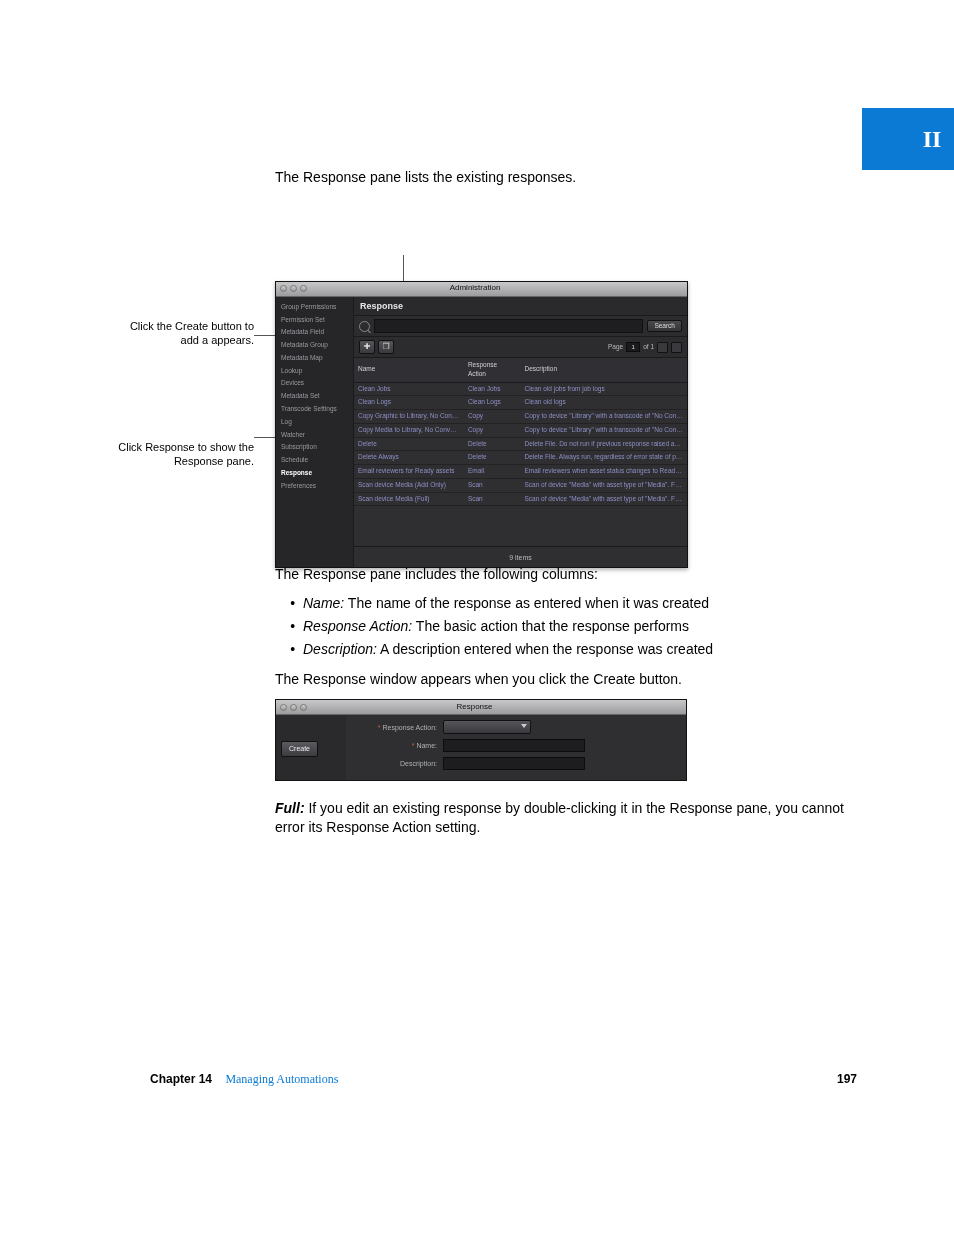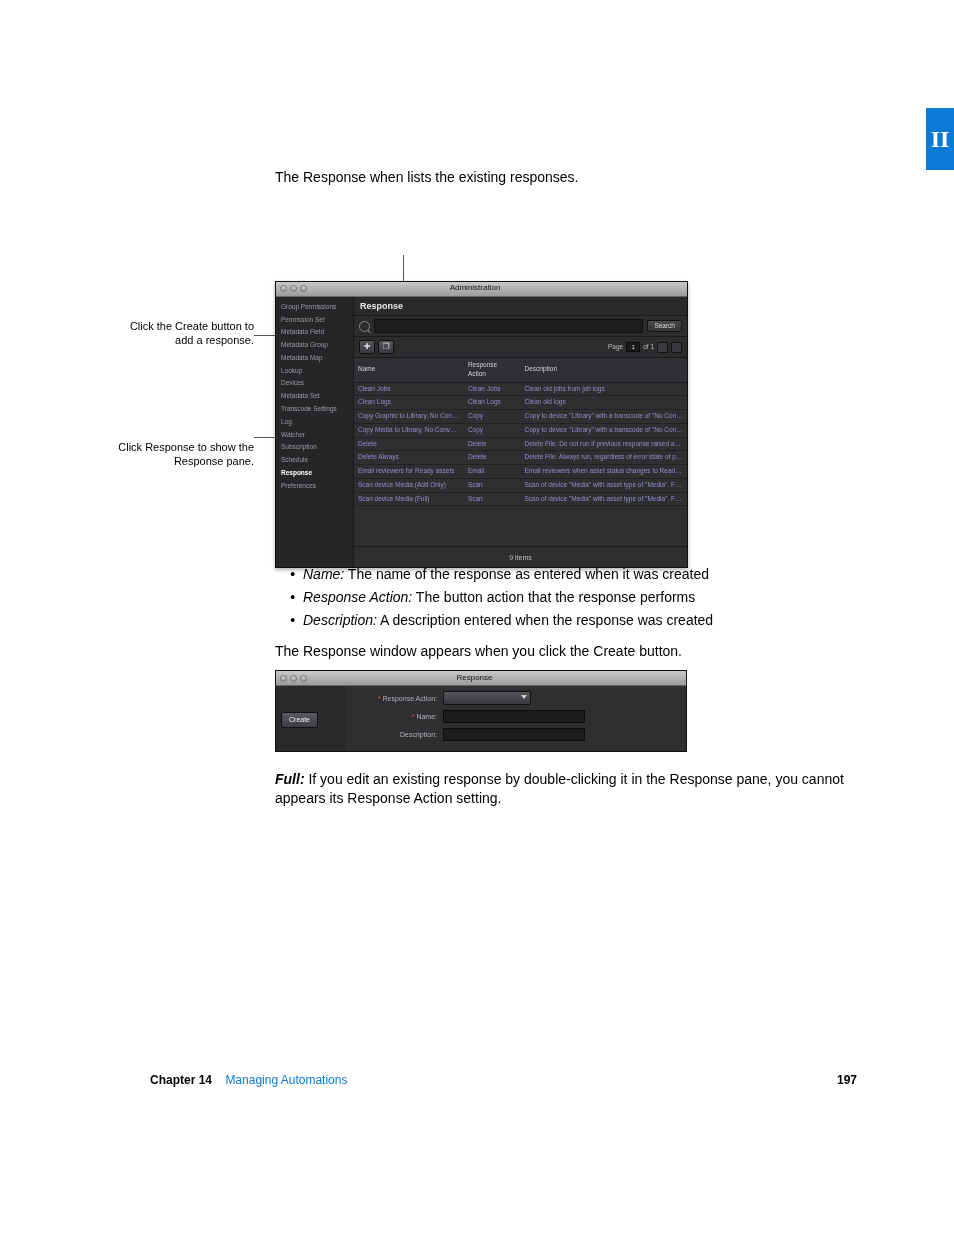--- a/index.html
+++ b/index.html
@@ -13,30 +13,31 @@
   .page {
     width: 954px;
     height: 1235px;
     position: relative;
     box-sizing: border-box;
   }
   .tab {
     position: absolute;
     top: 108px;
     right: 0;
-    width: 28px;
+    width: 44px;
     height: 62px;
     background: #0a7ad4;
     color: #fff;
     font-size: 24px;
     font-family: "Times New Roman", serif;
     font-weight: bold;
     display: flex;
     align-items: center;
     justify-content: center;
+    padding-left: 48px;
   }
   .content {
     position: absolute;
     left: 275px;
     top: 168px;
     width: 580px;
     font-size: 14px;
     line-height: 1.35;
   }
   .content p { margin: 0 0 10px 0; }
@@ -198,34 +199,34 @@
     position:absolute;
     left:150px;
     right:97px;
     bottom:148px;
     display:flex;
     justify-content:space-between;
     font-size:12px;
   }
   .page-footer .left { }
   .page-footer .ch { font-weight:bold; }
-  .page-footer .title { color:#0a7ad4; margin-left:10px; }
+  .page-footer .title { color:#0a7ad4; margin-left:10px;font-family:Liberation Serif, serif; }
   .page-footer .pg { font-weight:bold; }
 </style>
 </head>
 <body>
 
 <div class="page">
   <div class="tab">II</div>
 
-  <div class="callout-left" style="left:119px; top:320px; width:135px;">Click the Create button to add a response.</div>
+  <div class="callout-left" style="left:119px; top:320px; width:135px;">Click the Create button to add a appears.</div>
   <div class="callout-left" style="left:107px; top:423px; width:147px;margin-top:18px;">Click Response to show the Response pane.</div>
 
   <div class="content">
-    <p>The Response when lists the existing responses.</p>
+    <p>The Response pane lists the existing responses.</p>
 
     <div class="shot-wrap">
       <div class="leader-dup-v"></div>
       <div class="leader-dup-a"></div>
       <div class="leader-create-h"></div>
       <div class="leader-response-h"></div>
 
       <div class="win">
         <div class="win-titlebar">
           <div class="traffic">
@@ -333,23 +334,24 @@
                     <td>Scan of device "Media" with asset type of "Media". Features: E…</td>
                   </tr>
                 </tbody>
             </table>
             <div class="win-footer">9 items</div>
           </div>
         </div>
       </div>
     </div>
 
+    <p>The Response pane includes the following columns:</p>
     <ul id="bullets">
         <li><span class="it">Name:</span><span>  The name of the response as entered when it was created</span></li>
-        <li><span class="it">Response Action:</span><span>  The button action that the response performs</span></li>
+        <li><span class="it">Response Action:</span><span>  The basic action that the response performs</span></li>
         <li><span class="it">Description:</span><span>  A description entered when the response was created</span></li>
       </ul>
     <p>The Response window appears when you click the Create button.</p>
 
     <div class="dlg">
       <div class="win-titlebar">
         <div class="traffic">
           <span></span>
           <span></span>
           <span></span>
@@ -374,21 +376,21 @@
             <label>Description:</label>
             <div class="dlg-input"></div>
           </div>
         </div>
       </div>
     </div>
 
     <p>
       <span class="bold">Full:</span>
       <span> </span>
-      <span>If you edit an existing response by double-clicking it in the Response pane, you cannot appears its Response Action setting.</span>
+      <span>If you edit an existing response by double-clicking it in the Response pane, you cannot error its Response Action setting.</span>
     </p>
   </div>
 
   <div class="page-footer">
     <div class="left">
       <span class="ch">Chapter 14</span>
       <span class="title">Managing Automations</span>
     </div>
     <div class="pg">197</div>
   </div>

